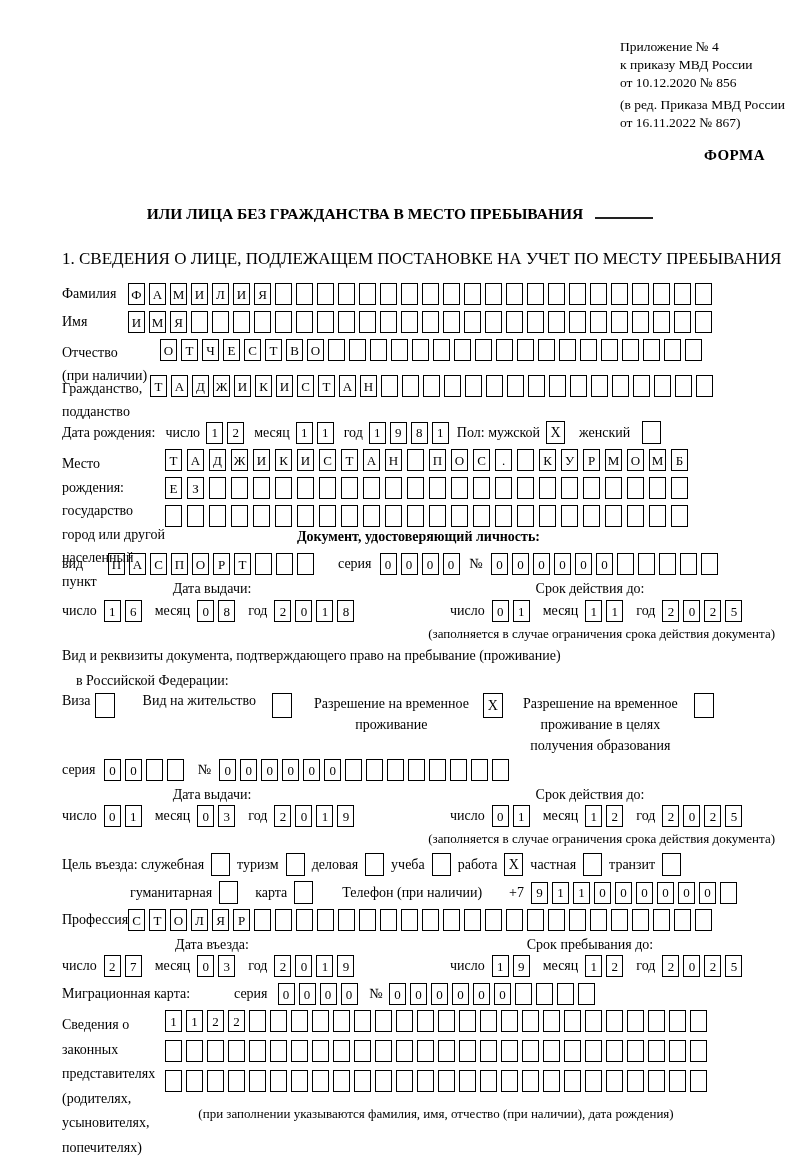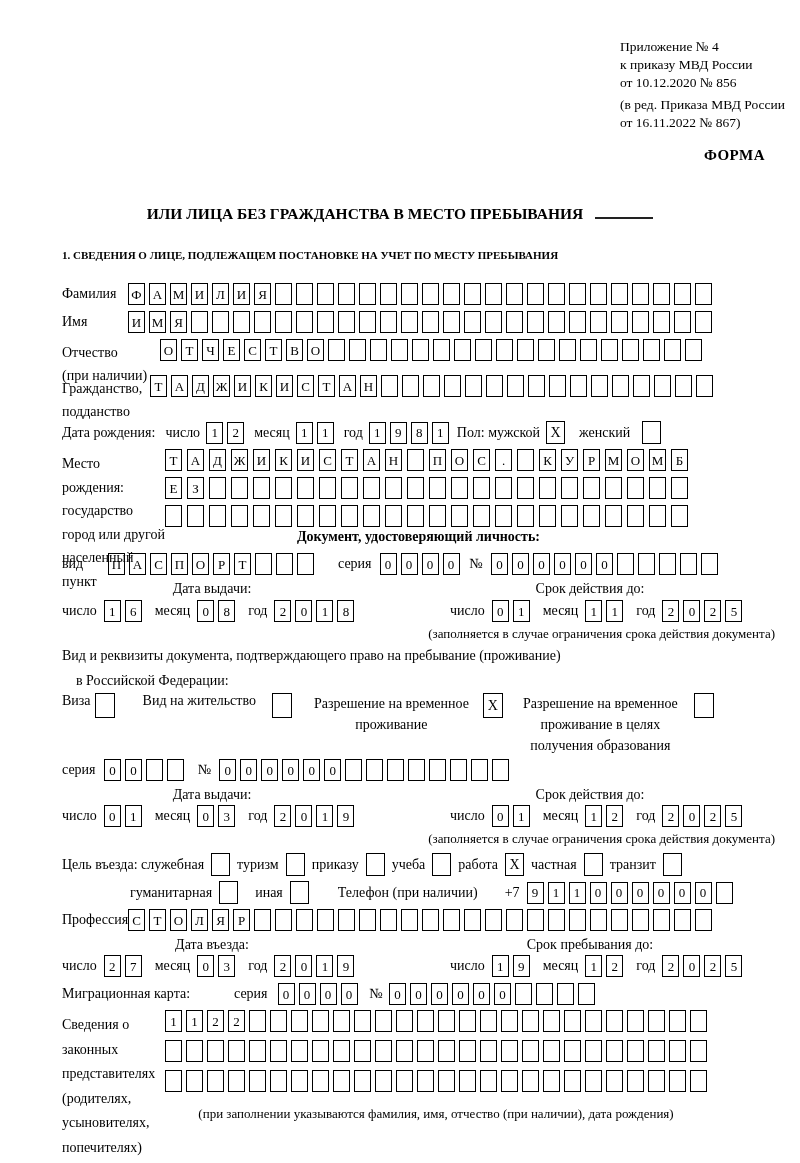--- a/index.html
+++ b/index.html
@@ -11,21 +11,21 @@
     font-family:"Liberation Serif","DejaVu Serif",serif;
     font-size:14px;
     overflow:hidden;
   }
   .abs{position:absolute;}
   .annex{font-size:13.5px;line-height:1.32;}
   .annex .grp2{margin-top:5px;}
   .forma{font-weight:bold;font-size:15px;letter-spacing:.5px;}
   .title-line{width:100%;text-align:center;font-weight:bold;font-size:15.5px;}
   .uline{display:inline-block;width:58px;height:14px;border-bottom:2.2px solid #222;margin-left:12px;}
-  .sec-heading{font-weight:bold;font-size:11px;}
+  .sec-heading{font-weight:normal;font-size:17px;}
   .cells{display:flex;gap:4px;flex-wrap:nowrap;}
   .cells.g5{gap:5px;}
   .cell{
     flex:0 0 auto;width:17px;height:22px;
     border:1.6px solid #000;
     display:flex;align-items:center;justify-content:center;
     font-size:13px;line-height:1;
   }
   .cbx{
     display:inline-flex;flex:0 0 auto;
@@ -499,36 +499,36 @@
         <span class="cell">5</span>
       </div>
   </div>
   <div class="abs fnote" style="top:831px;left:345px;width:430px;text-align:right;">(заполняется в случае ограничения срока действия документа)</div>
 
   <div class="abs purpose-row" style="top:853px;left:62px;">
     <span>Цель въезда: служебная</span>
     <span class="cbx sm"></span>
     <span>туризм</span>
     <span class="cbx sm"></span>
-    <span>приказу</span>
+    <span>деловая</span>
     <span class="cbx sm"></span>
     <span>учеба</span>
     <span class="cbx sm"></span>
     <span>работа</span>
     <span class="cbx sm">X</span>
     <span>частная</span>
     <span class="cbx sm"></span>
     <span>транзит</span>
     <span class="cbx sm"></span>
   </div>
 
   <div class="abs purpose-row" style="top:881px;left:130px;">
     <span>гуманитарная</span>
     <span class="cbx sm"></span>
-    <span style="margin-left:10px;">иная</span>
+    <span style="margin-left:10px;">карта</span>
     <span class="cbx sm"></span>
     <span style="margin-left:22px;">Телефон (при наличии)</span>
     <span style="margin-left:20px;">+7</span>
     <div class="cells">
         <span class="cell">9</span>
         <span class="cell">1</span>
         <span class="cell">1</span>
         <span class="cell">0</span>
         <span class="cell">0</span>
         <span class="cell">0</span>

